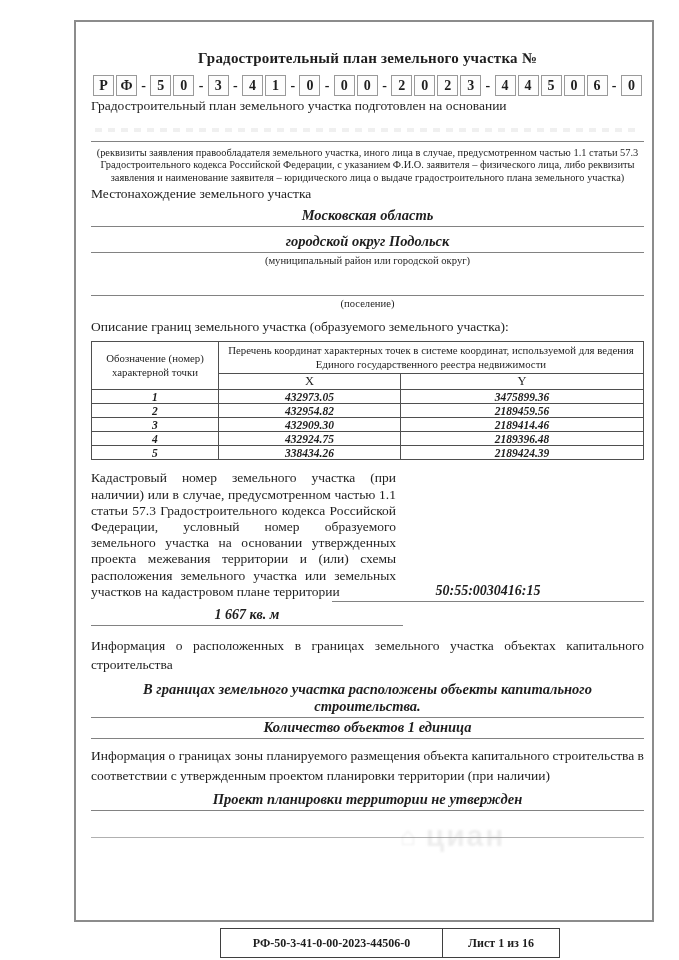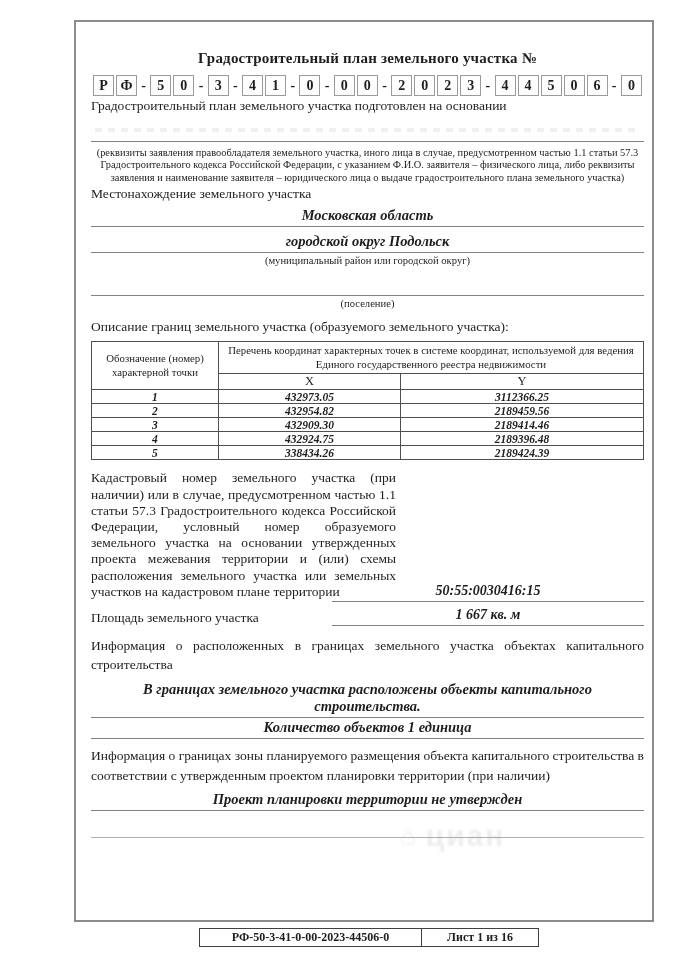--- a/index.html
+++ b/index.html
@@ -69,21 +69,21 @@
   .watermark {
     position:absolute; left:400px; top:818px; width:215px; height:36px;
     display:flex; align-items:center; gap:8px;
     color:rgba(140,140,140,0.16); filter:blur(1.2px);
     font-family:"Liberation Sans","DejaVu Sans",sans-serif;
     font-size:30px; font-weight:bold; letter-spacing:2px; user-select:none;
   }
   .watermark .house { font-size:26px; }
 
   .footer-table {
-    position:absolute; left:199px; top:928px; width:340px; height:19px;
+    position:absolute; left:220px; top:928px; width:340px; height:30px;
     display:flex; border:1px solid #3f3f3f; font-weight:bold; font-size:12px;
   }
   .footer-table .cell-num { width:222px; border-right:1px solid #3f3f3f;
     display:flex; align-items:center; justify-content:center; }
   .footer-table .cell-sheet { flex:1; display:flex; align-items:center; justify-content:center; }
 </style>
 </head>
 <body>
 
 <div class="page">
@@ -166,21 +166,21 @@
       </tr>
       <tr>
         <th class="axis axis-x">X</th>
         <th class="axis axis-y">Y</th>
       </tr>
     </thead>
     <tbody id="coords-body">
         <tr>
           <td class="cnum">1</td>
           <td class="cval">432973.05</td>
-          <td class="cval">3112366.25</td>
+          <td class="cval">3475899.36</td>
         </tr>
         <tr>
           <td class="cnum">2</td>
           <td class="cval">432954.82</td>
           <td class="cval">2189459.56</td>
         </tr>
         <tr>
           <td class="cnum">3</td>
           <td class="cval">432909.30</td>
           <td class="cval">2189414.46</td>
@@ -197,21 +197,20 @@
         </tr>
       </tbody>
   </table>
 
   <div class="two-col">
     <div class="cadastral-par">Кадастровый номер земельного участка (при наличии) или в случае, предусмотренном частью 1.1 статьи 57.3 Градостроительного кодекса Российской Федерации, условный номер образуемого земельного участка на основании утвержденных проекта межевания территории и (или) схемы расположения земельного участка или земельных участков на кадастровом плане территории</div>
     <div class="right-value">50:55:0030416:15</div>
   </div>
 
   <div class="area-row">
-    <div class="lbl">Площадь земельного участка</div>
     <div class="val">1 667 кв. м</div>
   </div>
 
   <div class="just-par">Информация о расположенных в границах земельного участка объектах капитального строительства</div>
 
   <div class="value-line mt6">В границах земельного участка расположены объекты капитального строительства.</div>
   <div class="value-line" style="margin-top:1px;">Количество объектов 1 единица</div>
 
   <div class="just-par" style="margin-top:7px;">Информация о границах зоны планируемого размещения объекта капитального строительства в соответствии с утвержденным проектом планировки территории (при наличии)</div>
 

